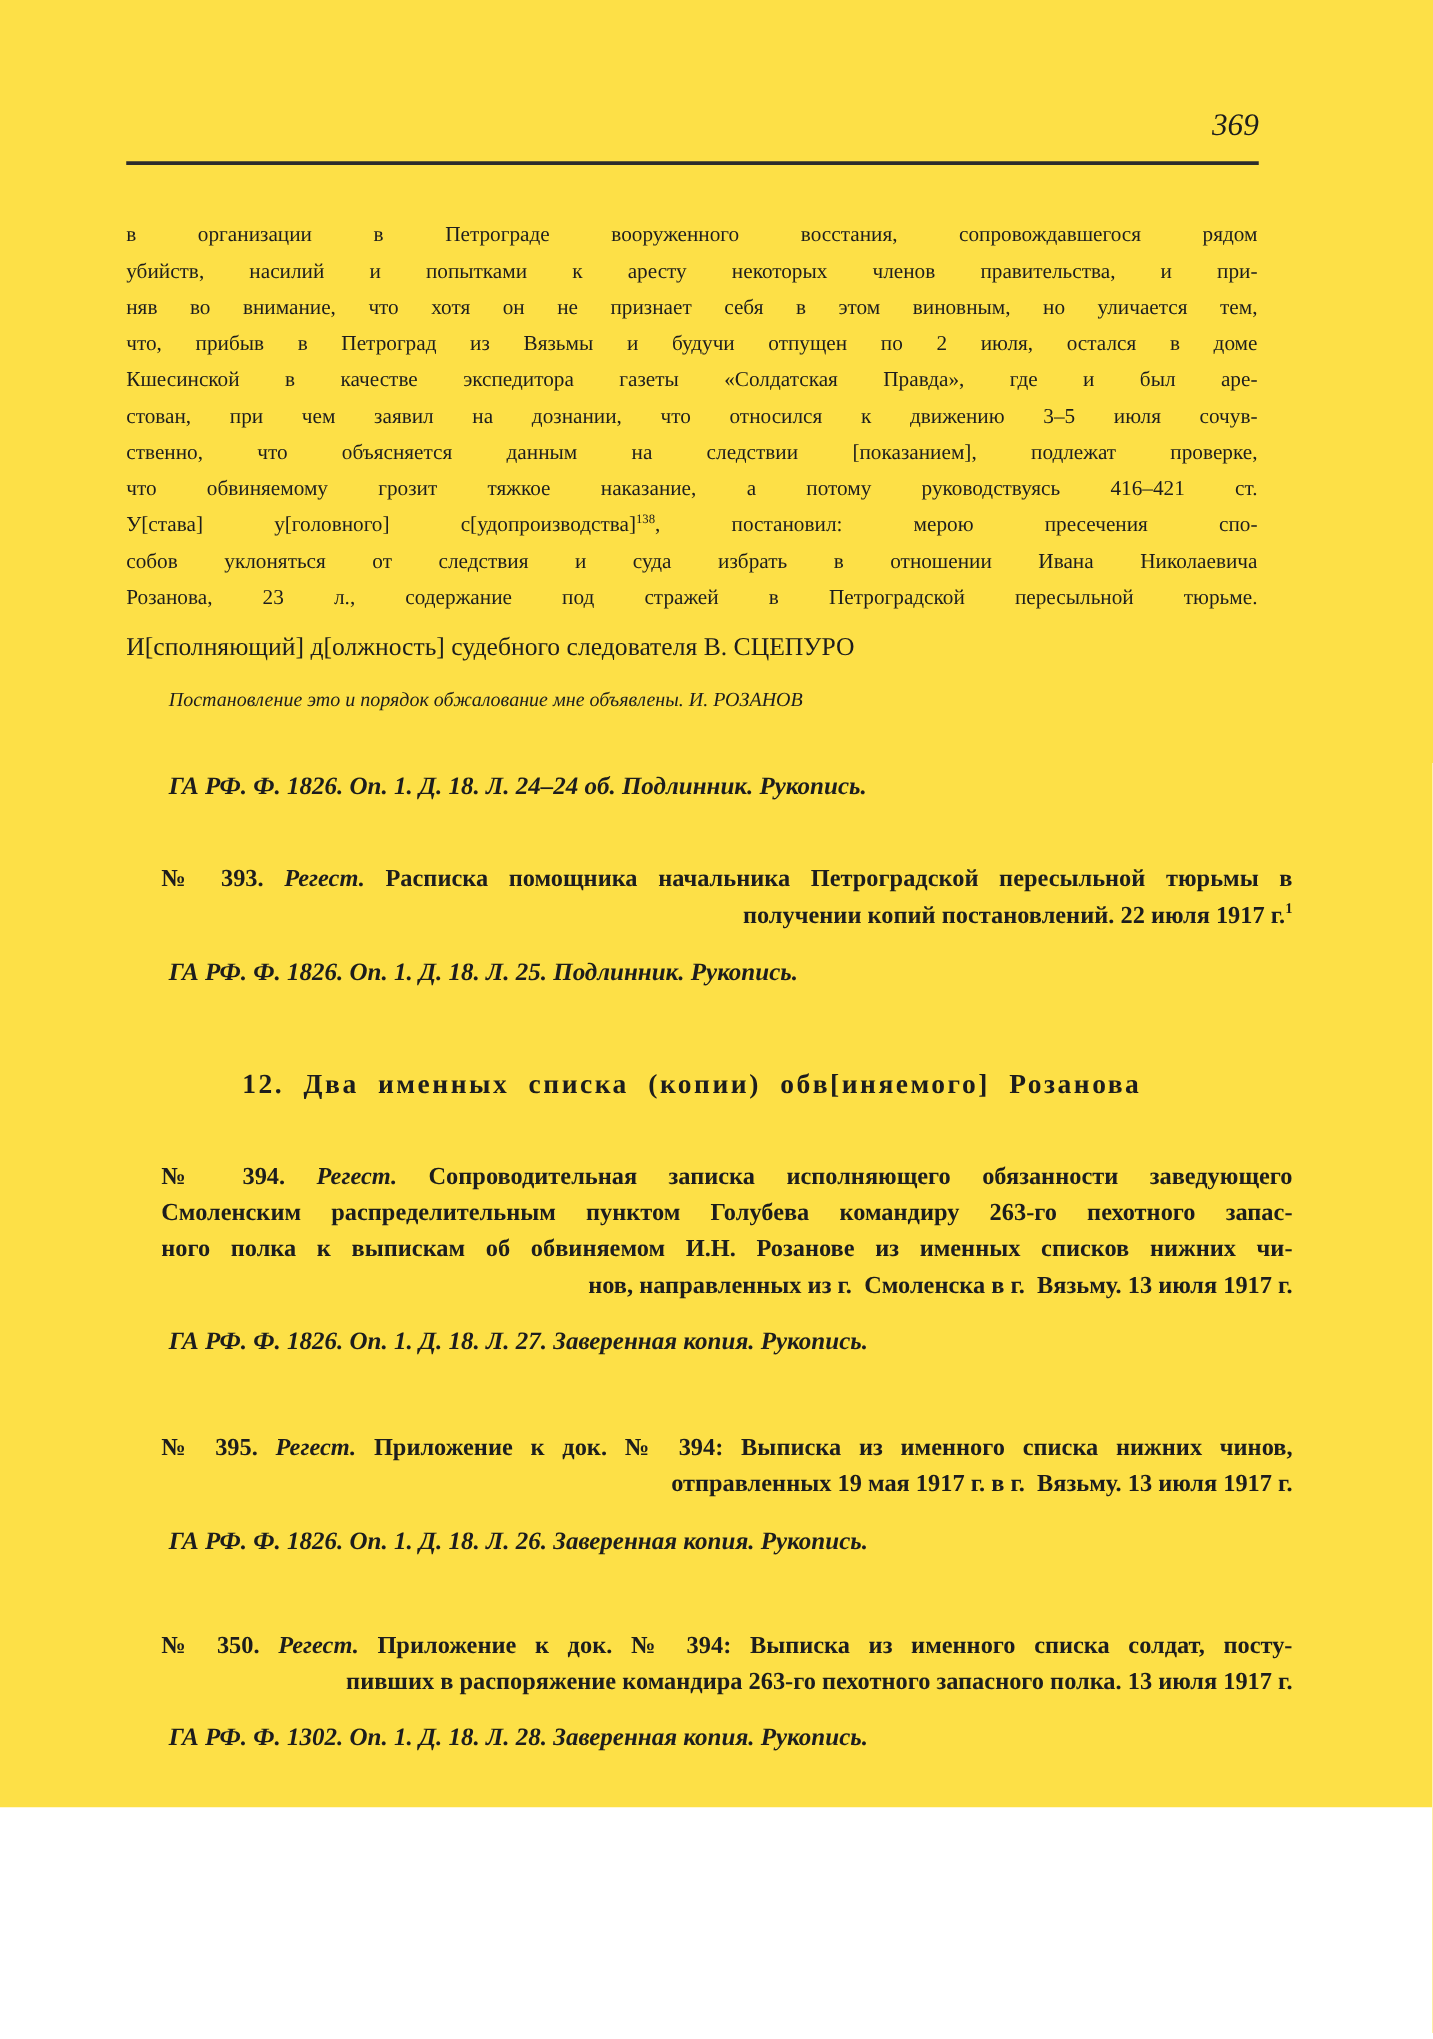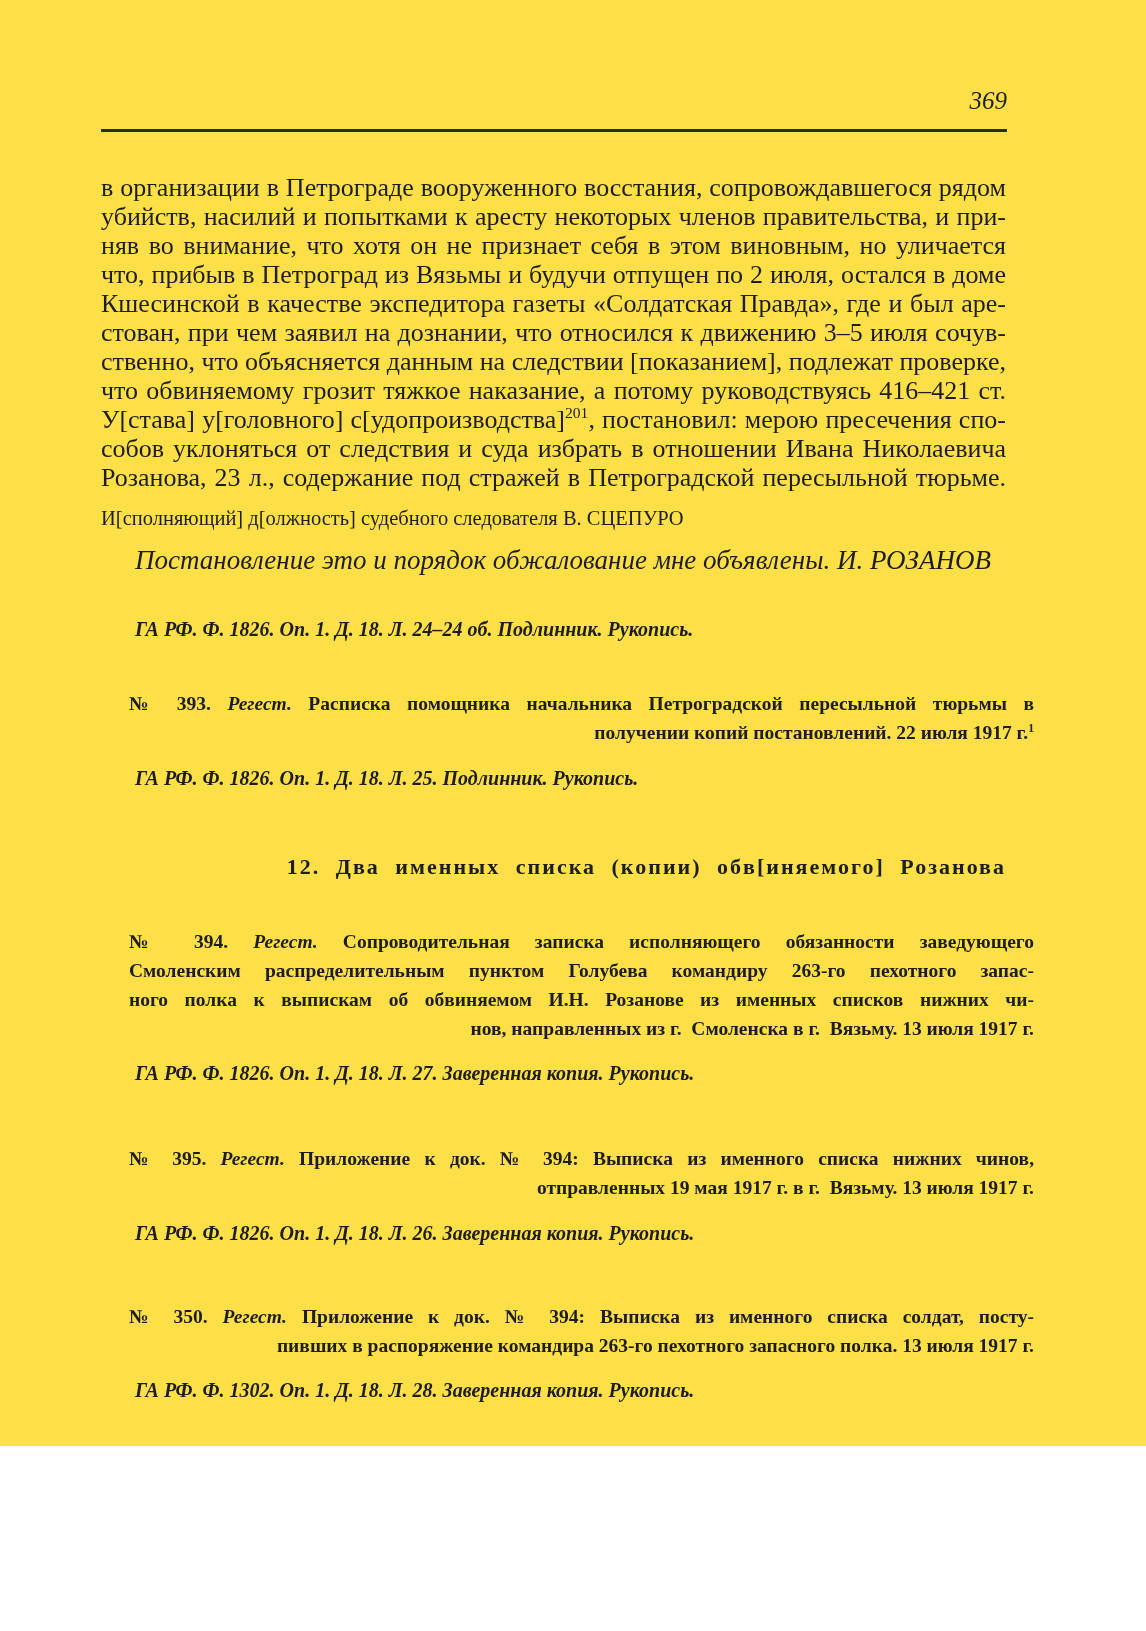--- a/index.html
+++ b/index.html
@@ -8,28 +8,28 @@
     width:1146px;height:1446px;
     background:#fde047;
     font-family:"Liberation Serif","DejaVu Serif",serif;
     color:#1d1d1d;
     overflow:hidden;
   }
   .block{position:absolute;left:101px;width:905px;}
   .line{height:29px;overflow:hidden;line-height:29px;}
   .jl{text-align:justify;text-align-last:justify;}
   .ll{text-align:right;}
-  .intro{font-size:26px;}
+  .intro{font-size:17px;}
   .sig{font-size:20.5px;line-height:29px;}
-  .ack{font-size:27px;line-height:29px;font-style:italic;padding-left:34px;box-sizing:border-box;}
+  .ack{font-size:16px;line-height:29px;font-style:italic;padding-left:34px;box-sizing:border-box;}
   .aref{font-size:20px;line-height:29px;font-weight:bold;font-style:italic;padding-left:34px;box-sizing:border-box;}
   .regpara{font-size:19.5px;font-weight:bold;margin-left:28px;}
   .regest{font-style:italic;}
   .heading{
-    font-size:22px;line-height:32px;font-weight:bold;text-align:right;
+    font-size:22px;line-height:32px;font-weight:bold;text-align:center;
     letter-spacing:2px;word-spacing:8px;
   }
   .pageno{
     position:absolute;left:101px;top:88px;width:906px;
     text-align:right;font-style:italic;font-size:25px;line-height:26px;
   }
   .headrule{position:absolute;left:101px;top:129px;width:906px;height:3px;background:#2c2c2c;}
   .fnrule{position:absolute;left:101px;top:1455px;width:212px;height:2px;background:#3a3a3a;}
   .footnote{position:absolute;left:101px;top:1464px;width:905px;font-size:17px;line-height:24px;}
   .fnmark{margin-left:38px;}
@@ -46,21 +46,21 @@
 
   <div class="block intro" style="top:173px">
     <div class="line jl">в организации в Петрограде вооруженного восстания, сопровождавшегося рядом</div>
     <div class="line jl">убийств, насилий и попытками к аресту некоторых членов правительства, и при-</div>
     <div class="line jl">няв во внимание, что хотя он не признает себя в этом виновным, но уличается тем,</div>
     <div class="line jl">что, прибыв в Петроград из Вязьмы и будучи отпущен по 2 июля, остался в доме</div>
     <div class="line jl">Кшесинской в качестве экспедитора газеты «Солдатская Правда», где и был аре-</div>
     <div class="line jl">стован, при чем заявил на дознании, что относился к движению 3–5 июля сочув-</div>
     <div class="line jl">ственно, что объясняется данным на следствии [показанием], подлежат проверке,</div>
     <div class="line jl">что обвиняемому грозит тяжкое наказание, а потому руководствуясь 416–421 ст.</div>
-    <div class="line jl"><span>У[става] у[головного] с[удопроизводства]</span><sup>201</sup><span>, постановил: мерою пресечения спо-</span></div>
+    <div class="line jl"><span>У[става] у[головного] с[удопроизводства]</span><sup>138</sup><span>, постановил: мерою пресечения спо-</span></div>
     <div class="line jl">собов уклоняться от следствия и суда избрать в отношении Ивана Николаевича</div>
     <div class="line jl">Розанова, 23 л., содержание под стражей в Петроградской пересыльной тюрьме.</div>
   </div>
 
   <div class="block sig" style="top:504px">И[сполняющий] д[олжность] судебного следователя В. СЦЕПУРО</div>
 
   <div class="block ack" style="top:546px">Постановление это и порядок обжалование мне объявлены. И. РОЗАНОВ</div>
 
   <div class="block aref" style="top:615px">ГА РФ. Ф. 1826. Оп. 1. Д. 18. Л. 24–24 об. Подлинник. Рукопись.</div>
 

